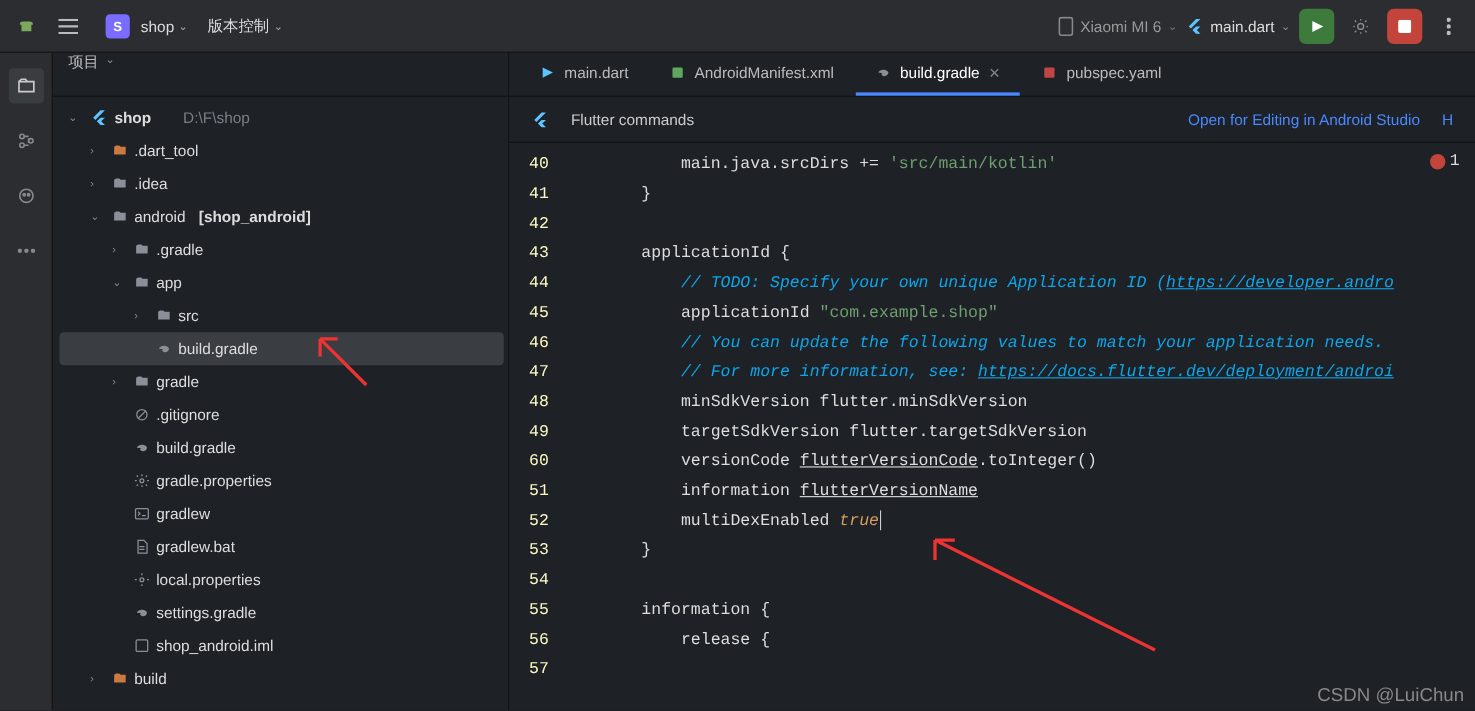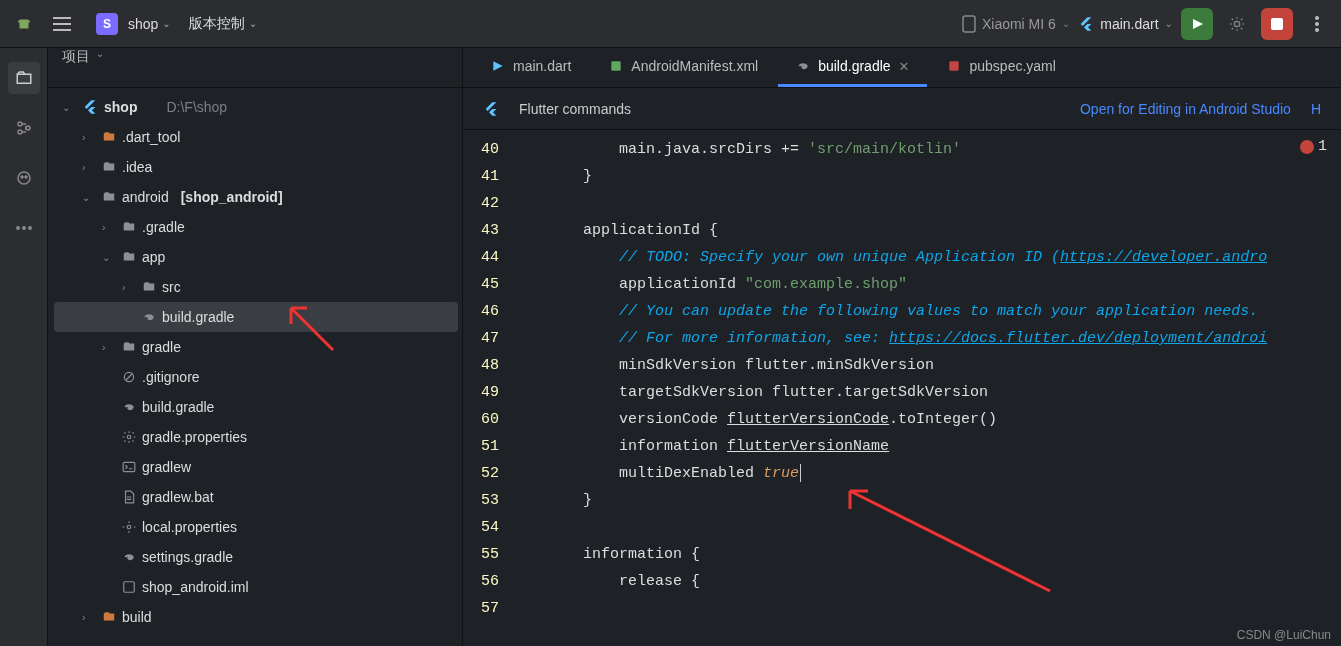--- a/index.html
+++ b/index.html
@@ -45,21 +45,21 @@
 .cm-link { text-decoration:underline;font-family:Liberation Mono, monospace; }
 .str { color:#6f9e6f; }
 .val { color:#d99a5e; font-style:italic; }
 .underl { text-decoration:underline; }
 .err-badge { position:absolute; top:8px; right:14px; display:flex; align-items:center; gap:4px; }
 .err-circle { width:14px; height:14px; background:#c2443a; border-radius:50%; display:inline-block; }
 .cursor { display:inline-block; width:1px; height:18px; background:#ccc; vertical-align:middle; margin-left:1px; }
 svg { display:block; }
 .arrow1 { position:absolute; left:283px; top:300px; pointer-events:none; z-index:5; }
 .arrow2 { position:absolute; left:840px; top:481px; pointer-events:none; z-index:5; }
-.watermark { position:absolute; right:10px; bottom:4px; color:#888; font-size:12px; }
+.watermark { position:absolute; right:10px; bottom:4px; color:#888; font-size:17px; }
 </style>
 </head>
 <body>
 
 <div class="titlebar">
   <div class="icon-btn">
       <svg width="18" height="18" viewBox="0 0 24 24" fill="#7fa85f">
         <path d="M6 18h12v-8H6v8zm2-14l-1 2m10-2l1 2M8 6h8a4 4 0 014 4H4a4 4 0 014-4z"></path>
       </svg>
     </div>

